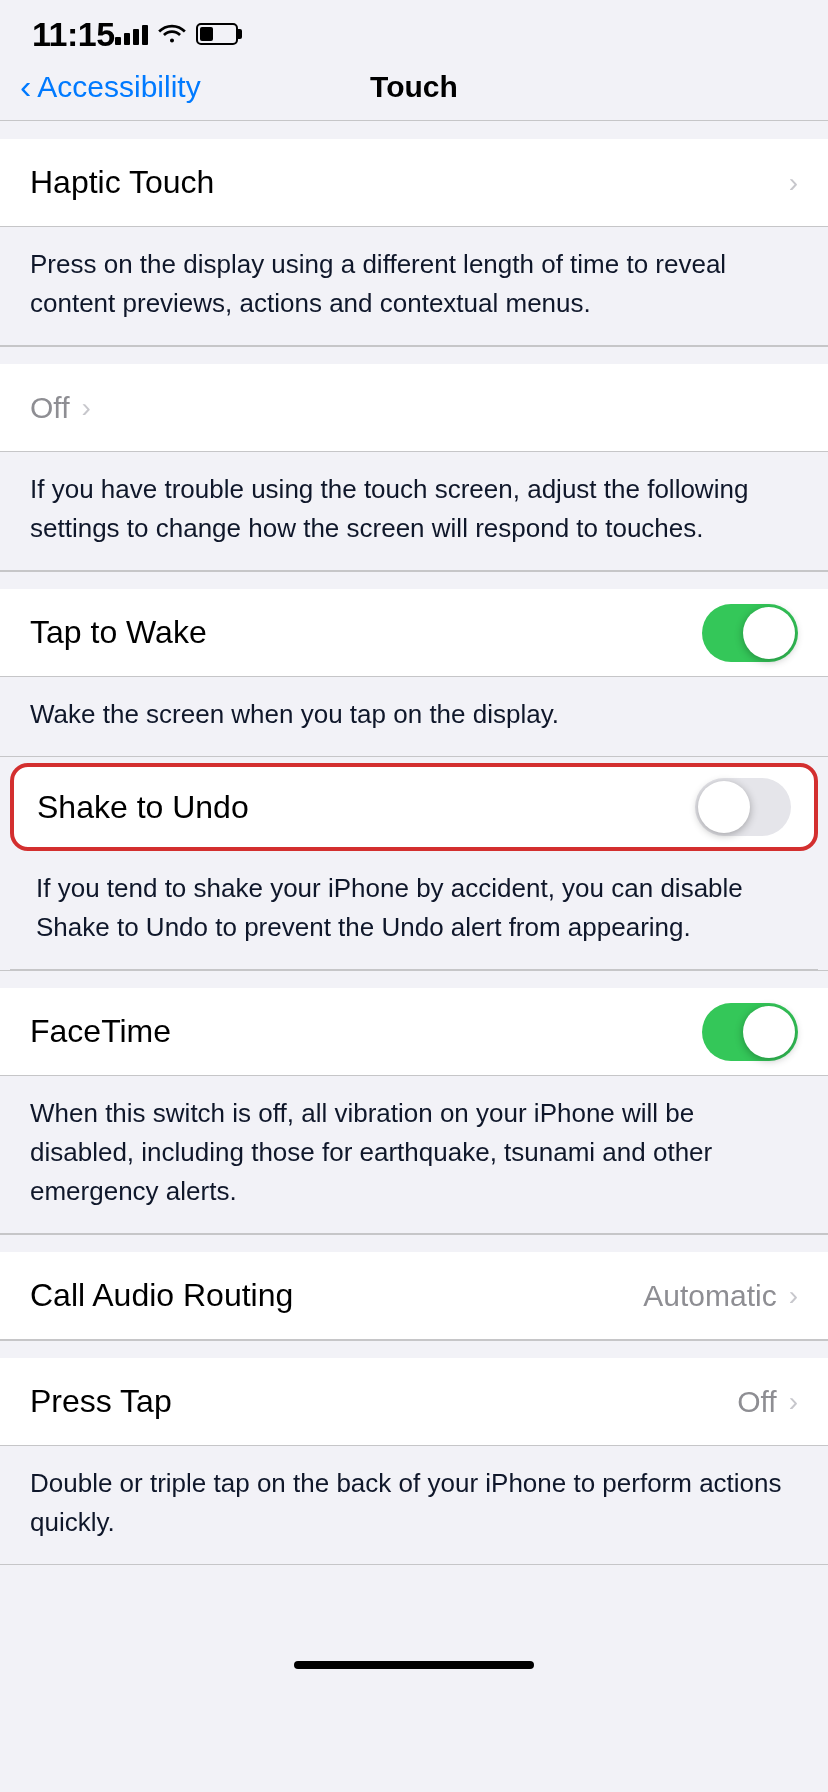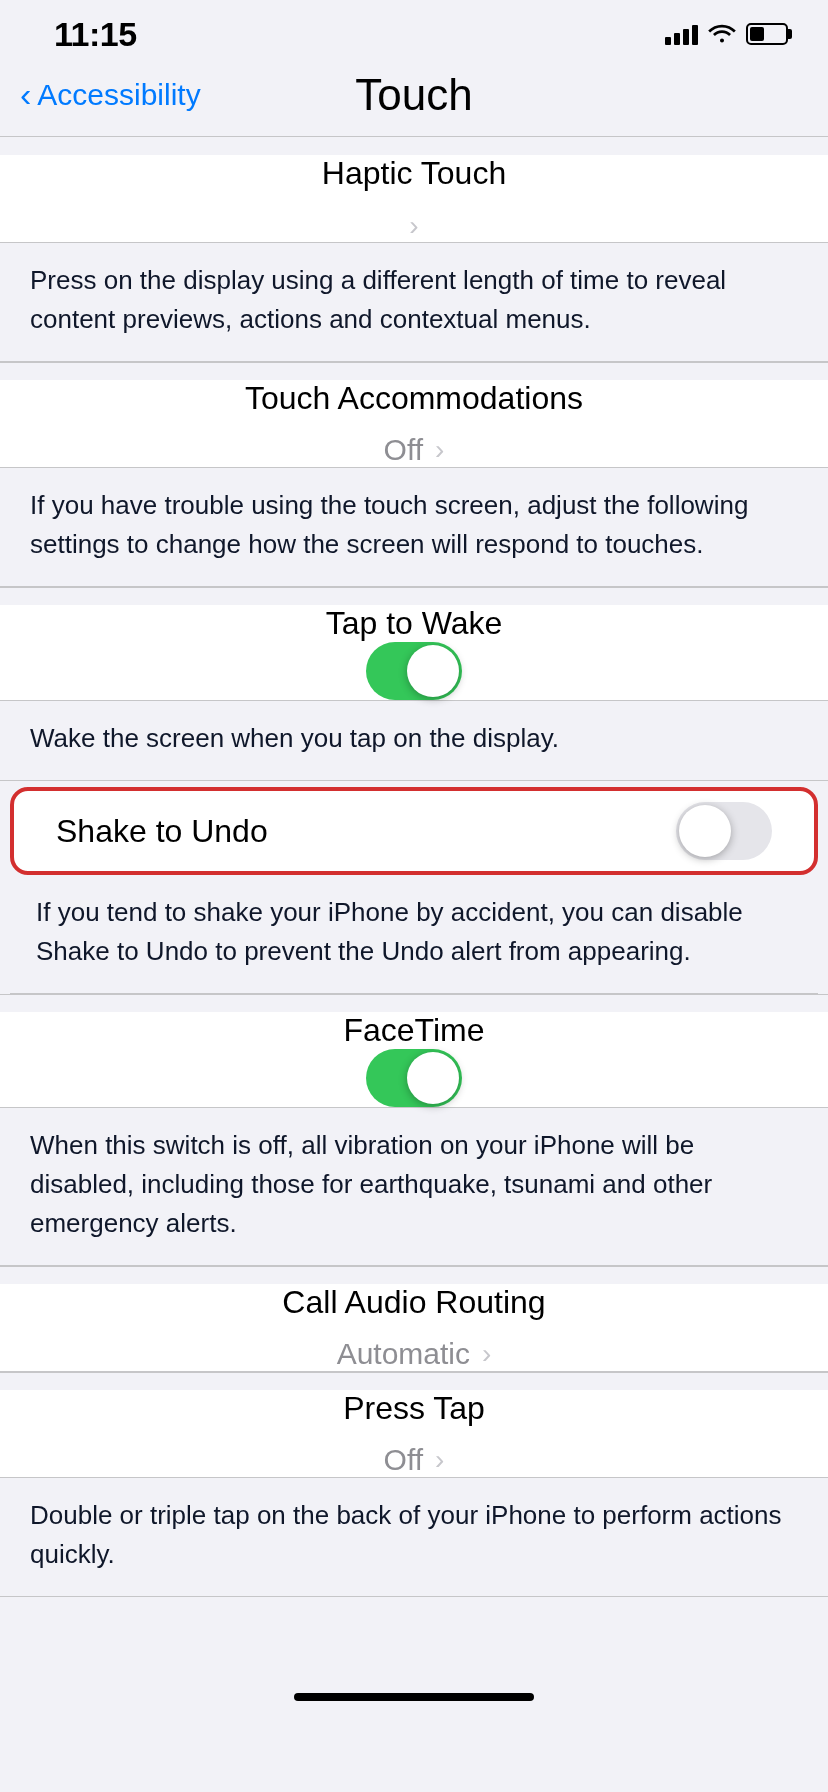--- a/index.html
+++ b/index.html
@@ -10,23 +10,23 @@
       min-height: 1792px;
       background: #f2f2f7;
       font-family: -apple-system, 'SF Pro Text', 'Helvetica Neue', Arial, sans-serif;
       color: #000;
       overflow-x: hidden;
     }
 
     
     .status-bar {
       display: flex;
-      justify-content: space-between;
-      align-items: center;
-      padding: 18px 40px 10px 54px;
+      justify-content: flex-start;
+      align-items: center;
+      padding: 18px 40px 10px 32px;
       background: #f2f2f7;
       height: 60px;
     }
     .status-time {
       font-size: 34px;
       font-weight: 600;
       letter-spacing: -0.5px;
     }
     .status-icons {
       display: flex;
@@ -109,38 +109,37 @@
     .nav-back-chevron {
       font-size: 34px;
       font-weight: 300;
       line-height: 1;
       margin-top: -2px;
     }
     .nav-back-label {
       font-size: 30px;
     }
     .nav-title {
-      font-size: 44px;
-      font-weight: 400;
+      font-size: 30px;
+      font-weight: 700;
     }
 
     
     .section {
       margin-bottom: 0;
     }
 
     .settings-row {
       background: #fff;
       display: flex;
       align-items: center;
       justify-content: space-between;
       padding: 0 30px;
       min-height: 88px;
       border-bottom: 1px solid #c6c6c8;
-      flex-direction: column;
     }
     .settings-row:first-child {
       border-top: 1px solid #c6c6c8;
     }
     .row-label {
       font-size: 32px;
       font-weight: 400;
       color: #000;
     }
     .row-right {
@@ -257,21 +256,20 @@
     </div>
   </div>
   <div class="description-block">
     <span class="description-text">Press on the display using a different length of time to reveal content previews, actions and contextual menus.</span>
   </div>
 </div>
 
 <div class="section">
   <div style="height:18px;background:#f2f2f7;border-top:1px solid #c6c6c8;"></div>
   <div class="settings-row">
-    <span class="row-label">Touch Accommodations</span>
     <div class="row-right">
       <span>Off</span>
       <span class="chevron-right">›</span>
     </div>
   </div>
   <div class="description-block">
     <span class="description-text">If you have trouble using the touch screen, adjust the following settings to change how the screen will respond to touches.</span>
   </div>
 </div>
 
@@ -282,21 +280,21 @@
     <div class="toggle on">
       <div class="toggle-knob"></div>
     </div>
   </div>
   <div class="description-block">
     <span class="description-text">Wake the screen when you tap on the display.</span>
   </div>
 </div>
 
 <div style="background:#f2f2f7; padding: 6px 10px 0 10px;">
-  <div style="background:#fff; display:flex; align-items:center; justify-content:space-between; padding:0 42px; min-height:88px; border-radius:18px; border:4px solid #d32f2f;">
+  <div style="background:#fff; display:flex; align-items:center; justify-content:space-between; padding:0 23px; min-height:88px; border-radius:18px; border:4px solid #d32f2f;">
     <span class="row-label">Shake to Undo</span>
     <div class="toggle off">
       <div class="toggle-knob"></div>
     </div>
   </div>
   <div class="description-block" style="background:#f2f2f7; padding-left:26px;">
     <span class="description-text">If you tend to shake your iPhone by accident, you can disable Shake to Undo to prevent the Undo alert from appearing.</span>
   </div>
 </div>
 

